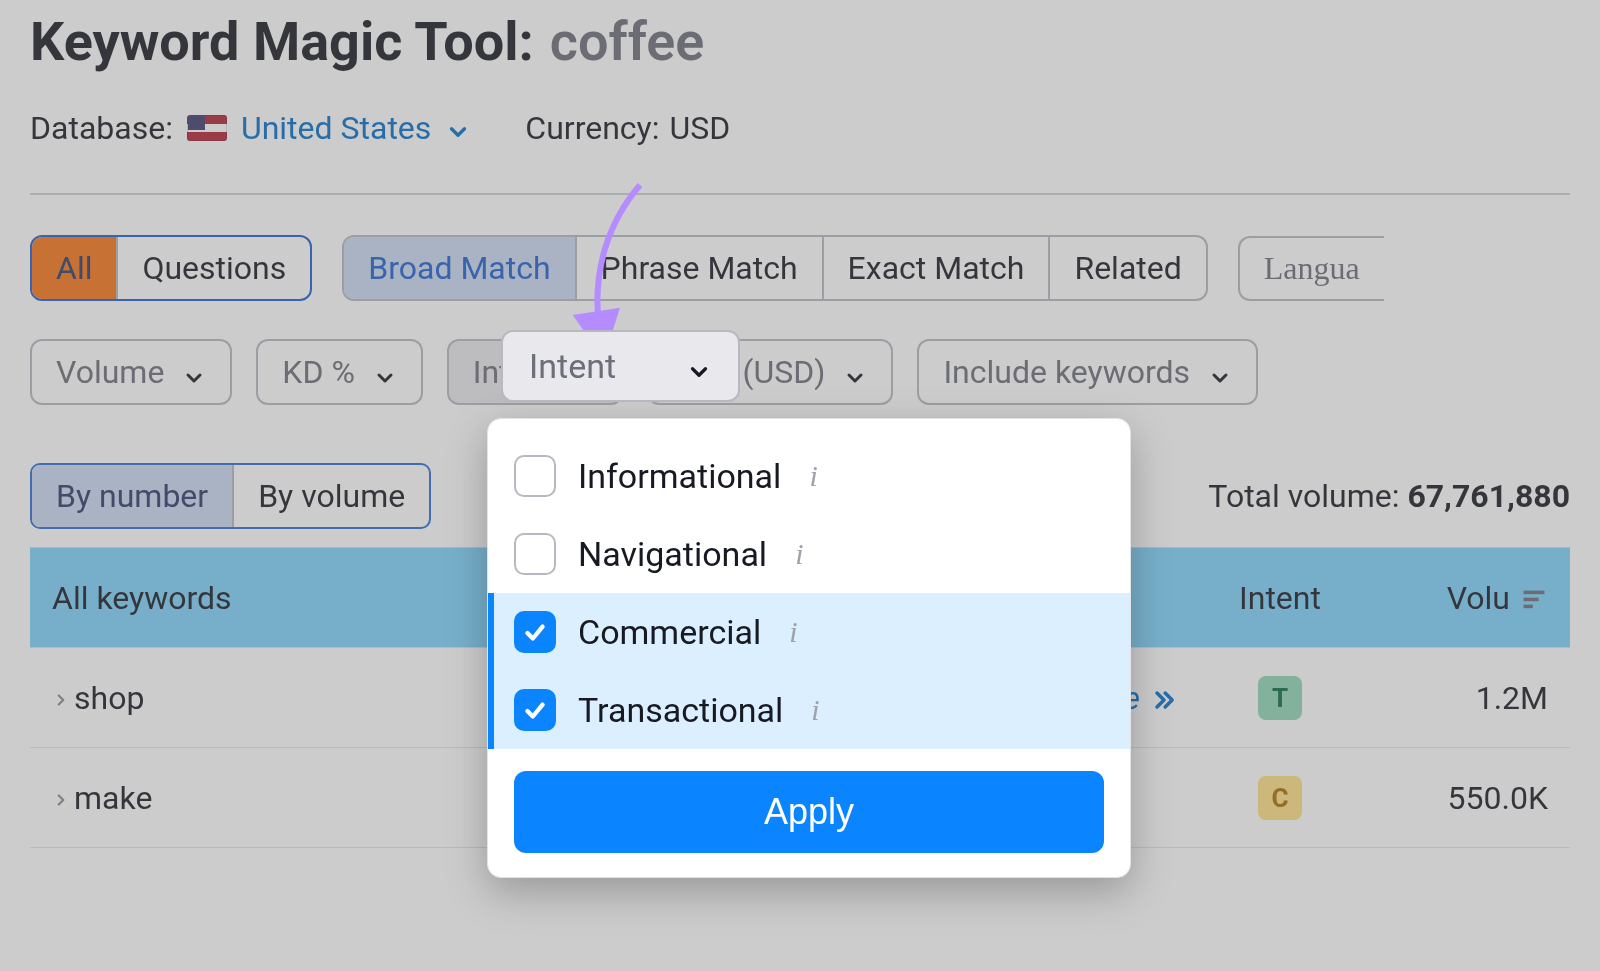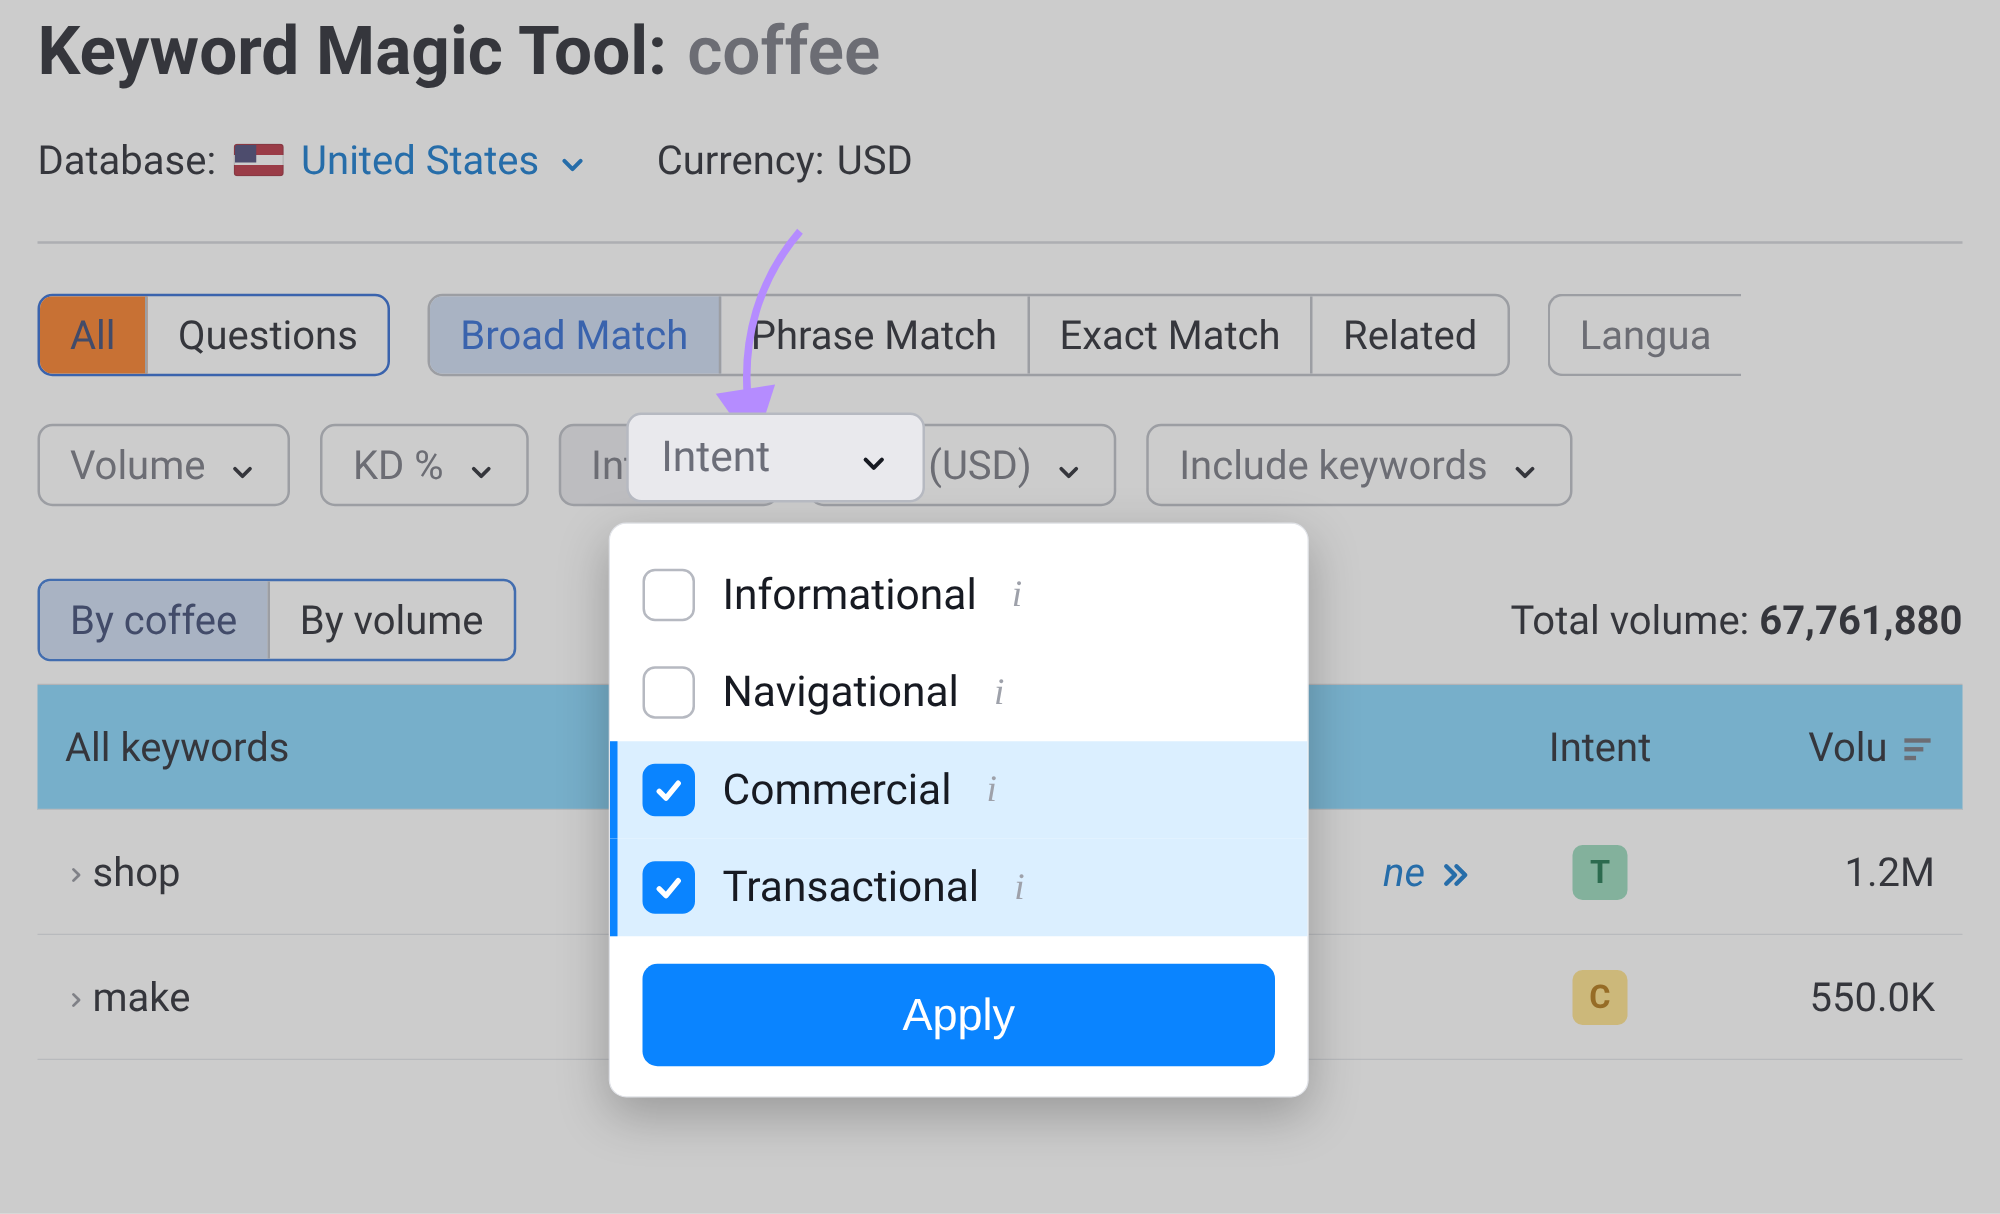--- a/index.html
+++ b/index.html
@@ -73,21 +73,21 @@
   .sort-icon { width:28px; height:28px; }
 
   
   .dim { position: absolute; inset: 0; background: rgba(110,110,110,0.35); }
 
   
   .popout-wrap { position: absolute; left: 487px; top: 330px; width: 560px; }
   .popout-filterbtn { display:inline-flex; align-items:center; gap:70px; border:2px solid #b6b9c1; border-radius:12px; padding:14px 26px; font-size:34px; color:#6c6e79; background:#e9e9ed; cursor:pointer; margin-left:14px; }
   .popout-filterbtn .chev { width:26px; height:26px; }
 
-  .popout-panel { margin-top:16px; background:#fff; border-radius:14px; box-shadow: 0 14px 40px rgba(0,0,0,0.25); padding: 18px 0 24px 0; width: 560px; border:1px solid #e1e3e8; }
+  .popout-panel { margin-top:16px; background:#fff; border-radius:14px; box-shadow: 0 14px 40px rgba(0,0,0,0.25); padding: 18px 0 24px 0; width: 644px; border:1px solid #e1e3e8; }
   .opt { display:flex; align-items:center; gap:22px; padding:18px 26px; font-size:34px; color:#171a22; cursor:pointer; }
   .opt.selected { background:#dbefff; border-left:6px solid #0a84ff; padding-left:20px; }
   .chk { width:42px; height:42px; border-radius:10px; border:2px solid #b6b9c1; background:#fff; display:inline-flex; align-items:center; justify-content:center; flex-shrink:0; }
   .chk.checked { background:#0a84ff; border-color:#0a84ff; }
   .chk.checked svg { width:26px; height:26px; }
   .info-i { color:#9ea1aa; font-style:italic; font-family: Georgia, serif; font-size:30px; margin-left:6px; }
   .apply-btn { display:block; margin: 22px 26px 0 26px; width: calc(100% - 52px); background:#0a84ff; color:#fff; font-size:36px; border:none; border-radius:12px; padding:20px 0; cursor:pointer; }
 
   
   .arrow-svg { position:absolute; left:560px; top:180px; width:120px; height:180px; pointer-events:none; }
@@ -128,21 +128,21 @@
     <div class="pill-group blueborder">
       <div class="pill active">All</div>
       <div class="pill">Questions</div>
     </div>
     <div class="pill-group">
       <div class="pill active" style="color:#1f5fd0;">Broad Match</div>
       <div class="pill">Phrase Match</div>
       <div class="pill">Exact Match</div>
       <div class="pill">Related</div>
     </div>
-    <div class="pill-single" style="border-right:none;border-top-right-radius:0;border-bottom-right-radius:0;">Langua</div>
+    <div class="pill-single" style="border-right:none;border-top-right-radius:0;border-bottom-right-radius:0;font-family:Liberation Serif, serif;">Langua</div>
   </div>
 
   <div class="row-filters">
     <div class="filter-btn">
       <span>Volume</span>
       <span class="chev"><svg viewBox="0 0 24 24" fill="none" stroke="#171a22" stroke-width="3" stroke-linecap="round" stroke-linejoin="round">
             <polyline points="6 9 12 15 18 9"></polyline>
           </svg></span>
     </div>
     <div class="filter-btn">
@@ -166,21 +166,21 @@
     <div class="filter-btn">
       <span>Include keywords</span>
       <span class="chev"><svg viewBox="0 0 24 24" fill="none" stroke="#171a22" stroke-width="3" stroke-linecap="round" stroke-linejoin="round">
             <polyline points="6 9 12 15 18 9"></polyline>
           </svg></span>
     </div>
   </div>
 
   <div class="groups-row">
     <div class="group-toggle">
-      <div class="gbtn active">By coffee</div>
+      <div class="gbtn active">By number</div>
       <div class="gbtn">By volume</div>
     </div>
     <div class="total-vol">
       <span>Total volume:</span>
       <span class="tv-val">67,761,880</span>
     </div>
   </div>
 
   <div class="tbl">
     <div class="th-row">

